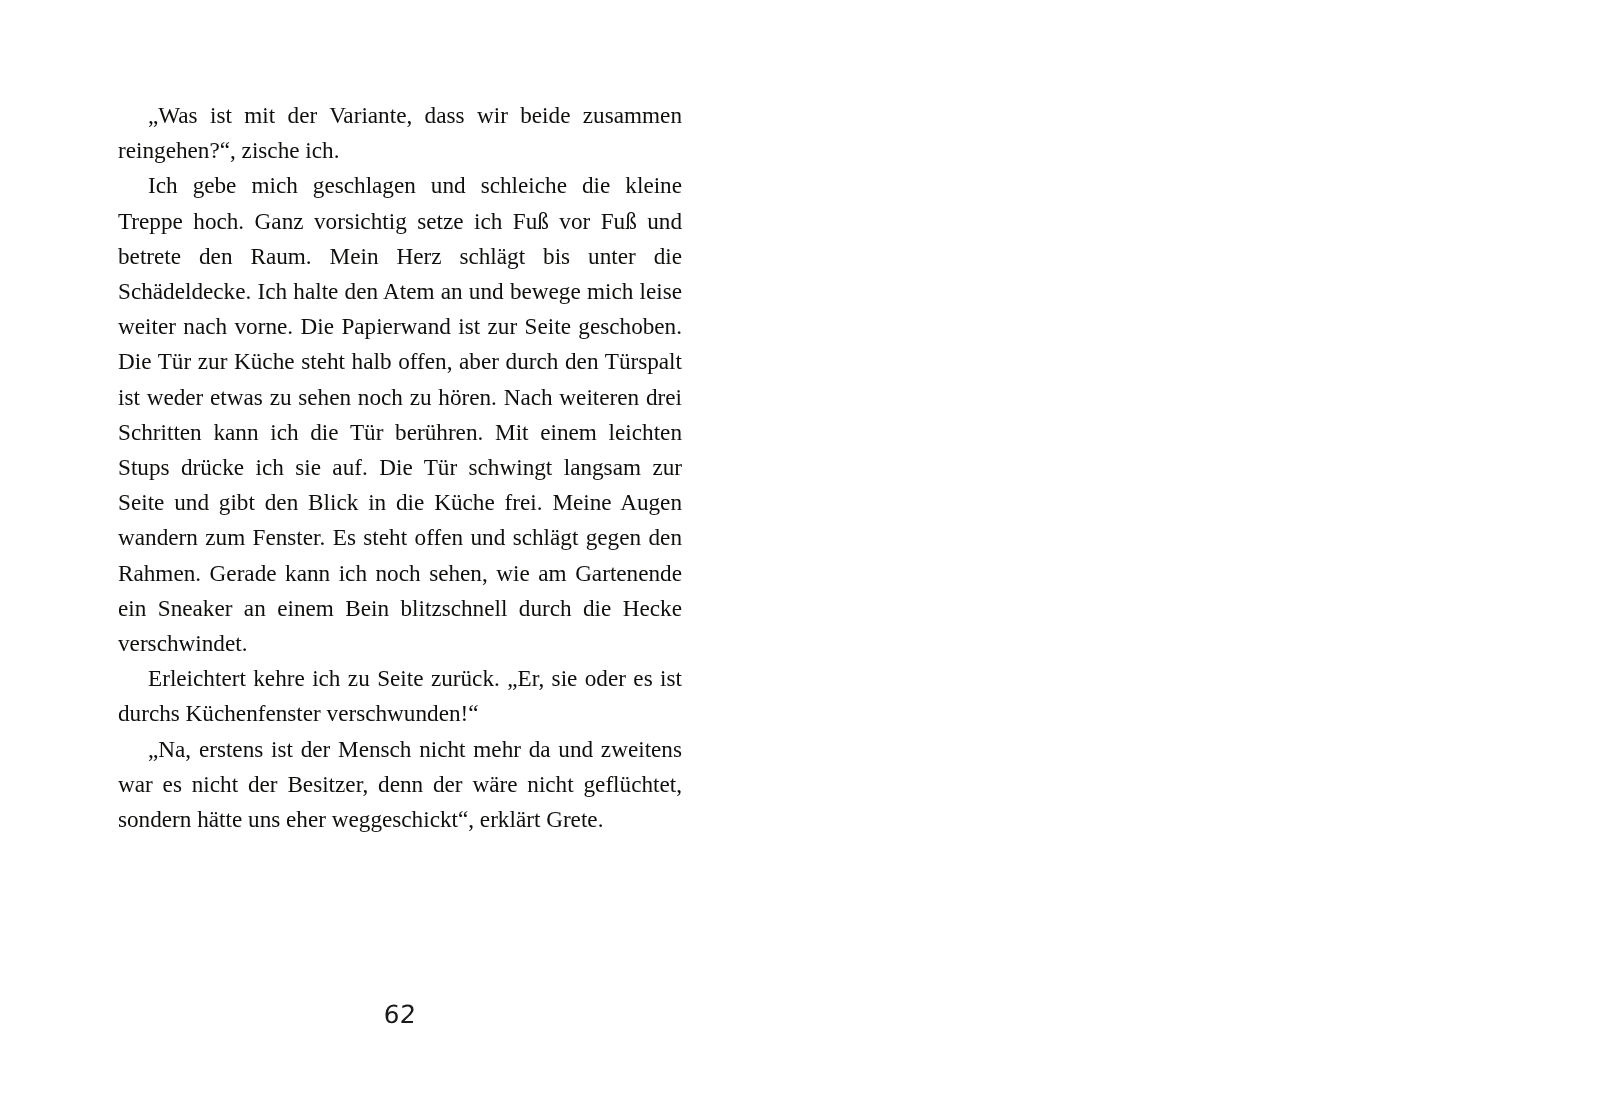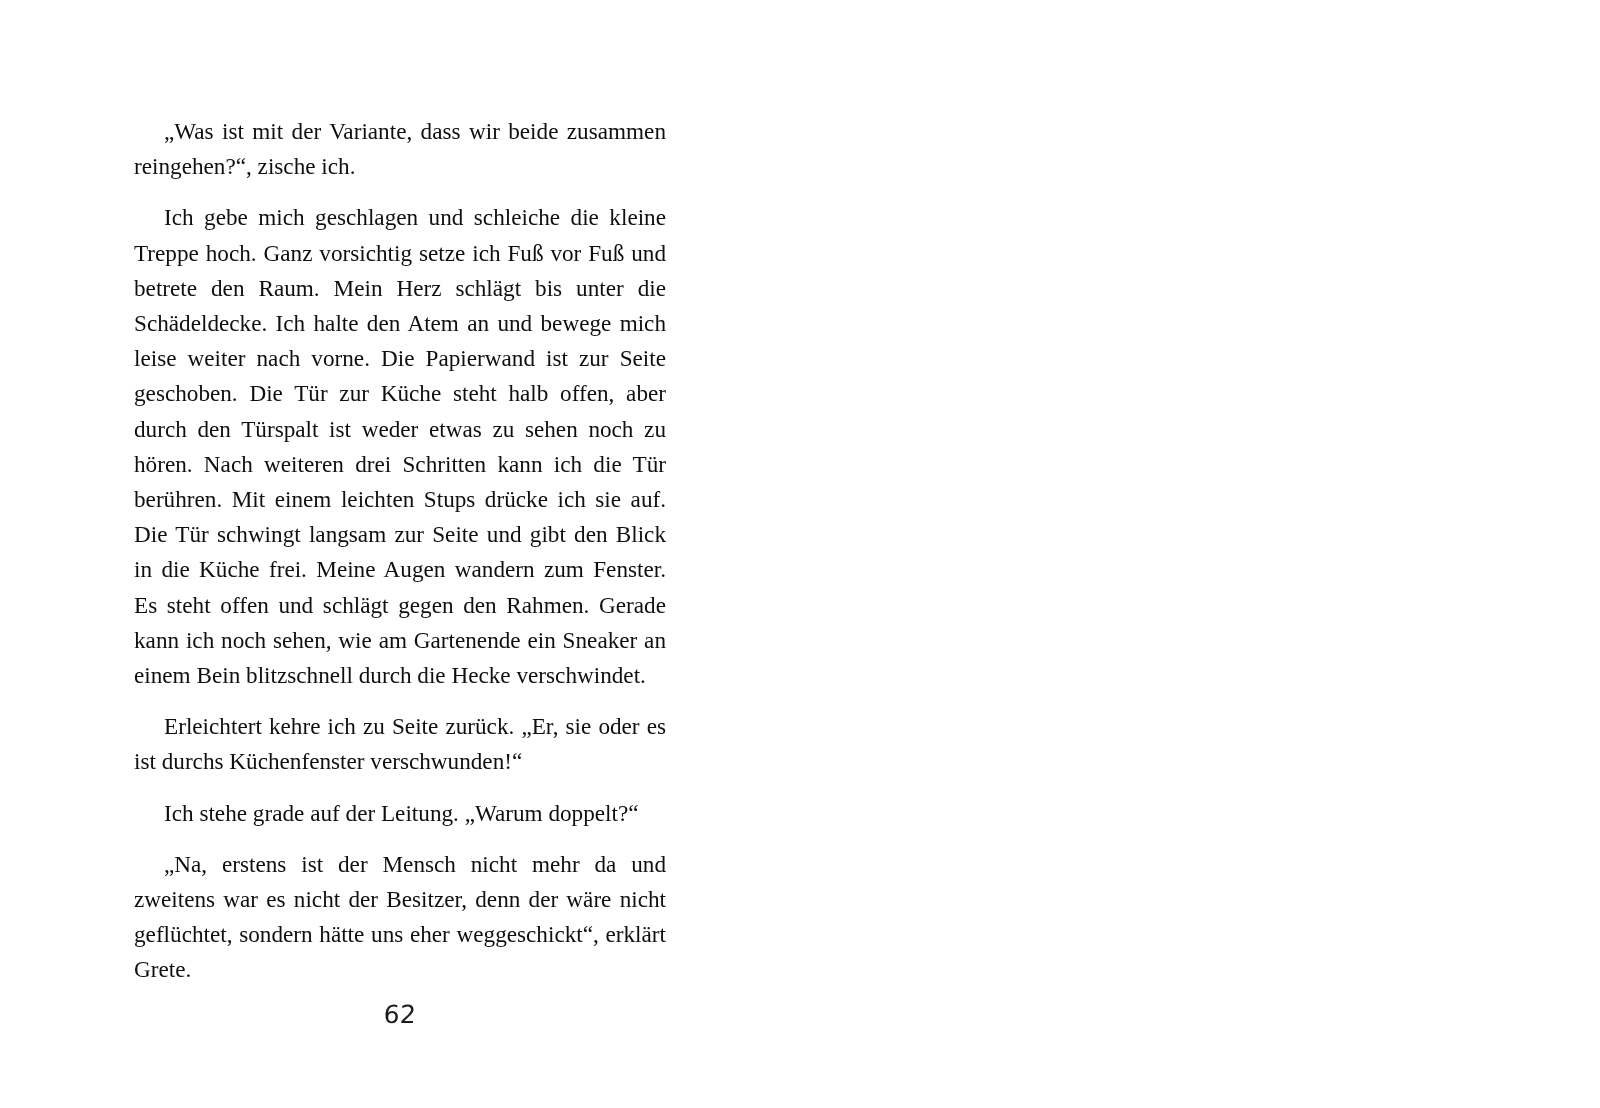--- a/index.html
+++ b/index.html
@@ -41,21 +41,21 @@
     text-justify: inter-word;
     color: #100f0d;
     -webkit-font-smoothing: antialiased;
   }
   .col-left {
     left: 118px;
     top: 98px;
     width: 564px;
   }
   .text-col p {
-    margin: 16px;
+    margin: 0;
     text-indent: 30px;
     hyphens: manual;
   }
   .text-col p:last-child { text-align: justify; }
   .last-line-left { text-align-last: left; }
 
   
   .folio {
     position: absolute;
     font-family: "DejaVu Sans", sans-serif;
@@ -73,21 +73,20 @@
 <body>
 
 <div class="spread">
 
   <div class="page page-left">
 
     <div class="text-col col-left">
       <p class="last-line-left">„Was ist mit der Variante, dass wir beide zusammen reingehen?“, zische ich.</p>
       <p class="last-line-left">Ich gebe mich geschlagen und schleiche die kleine Treppe hoch. Ganz vorsichtig setze ich Fuß vor Fuß und betrete den Raum. Mein Herz schlägt bis unter die Schädeldecke. Ich halte den Atem an und bewege mich leise weiter nach vorne. Die Papierwand ist zur Seite geschoben. Die Tür zur Küche steht halb offen, aber durch den Türspalt ist weder etwas zu sehen noch zu hören. Nach weiteren drei Schritten kann ich die Tür berühren. Mit einem leichten Stups drücke ich sie auf. Die Tür schwingt langsam zur Seite und gibt den Blick in die Küche frei. Meine Augen wandern zum Fenster. Es steht offen und schlägt gegen den Rahmen. Gerade kann ich noch sehen, wie am Gartenende ein Sneaker an einem Bein blitzschnell durch die Hecke verschwindet.</p>
       <p class="last-line-left">Erleichtert kehre ich zu Seite zurück. „Er, sie oder es ist durchs Küchenfenster verschwunden!“</p>
-      <p class="last-line-left">Ich stehe grade auf der Leitung. „Warum doppelt?“</p>
       <p class="last-line-left">„Na, erstens ist der Mensch nicht mehr da und zweitens war es nicht der Besitzer, denn der wäre nicht geflüchtet, sondern hätte uns eher weggeschickt“, erklärt Grete.</p>
     </div>
 
     <div class="folio folio-left">62</div>
   </div>
 
   <div class="page page-right">
 
     
     

